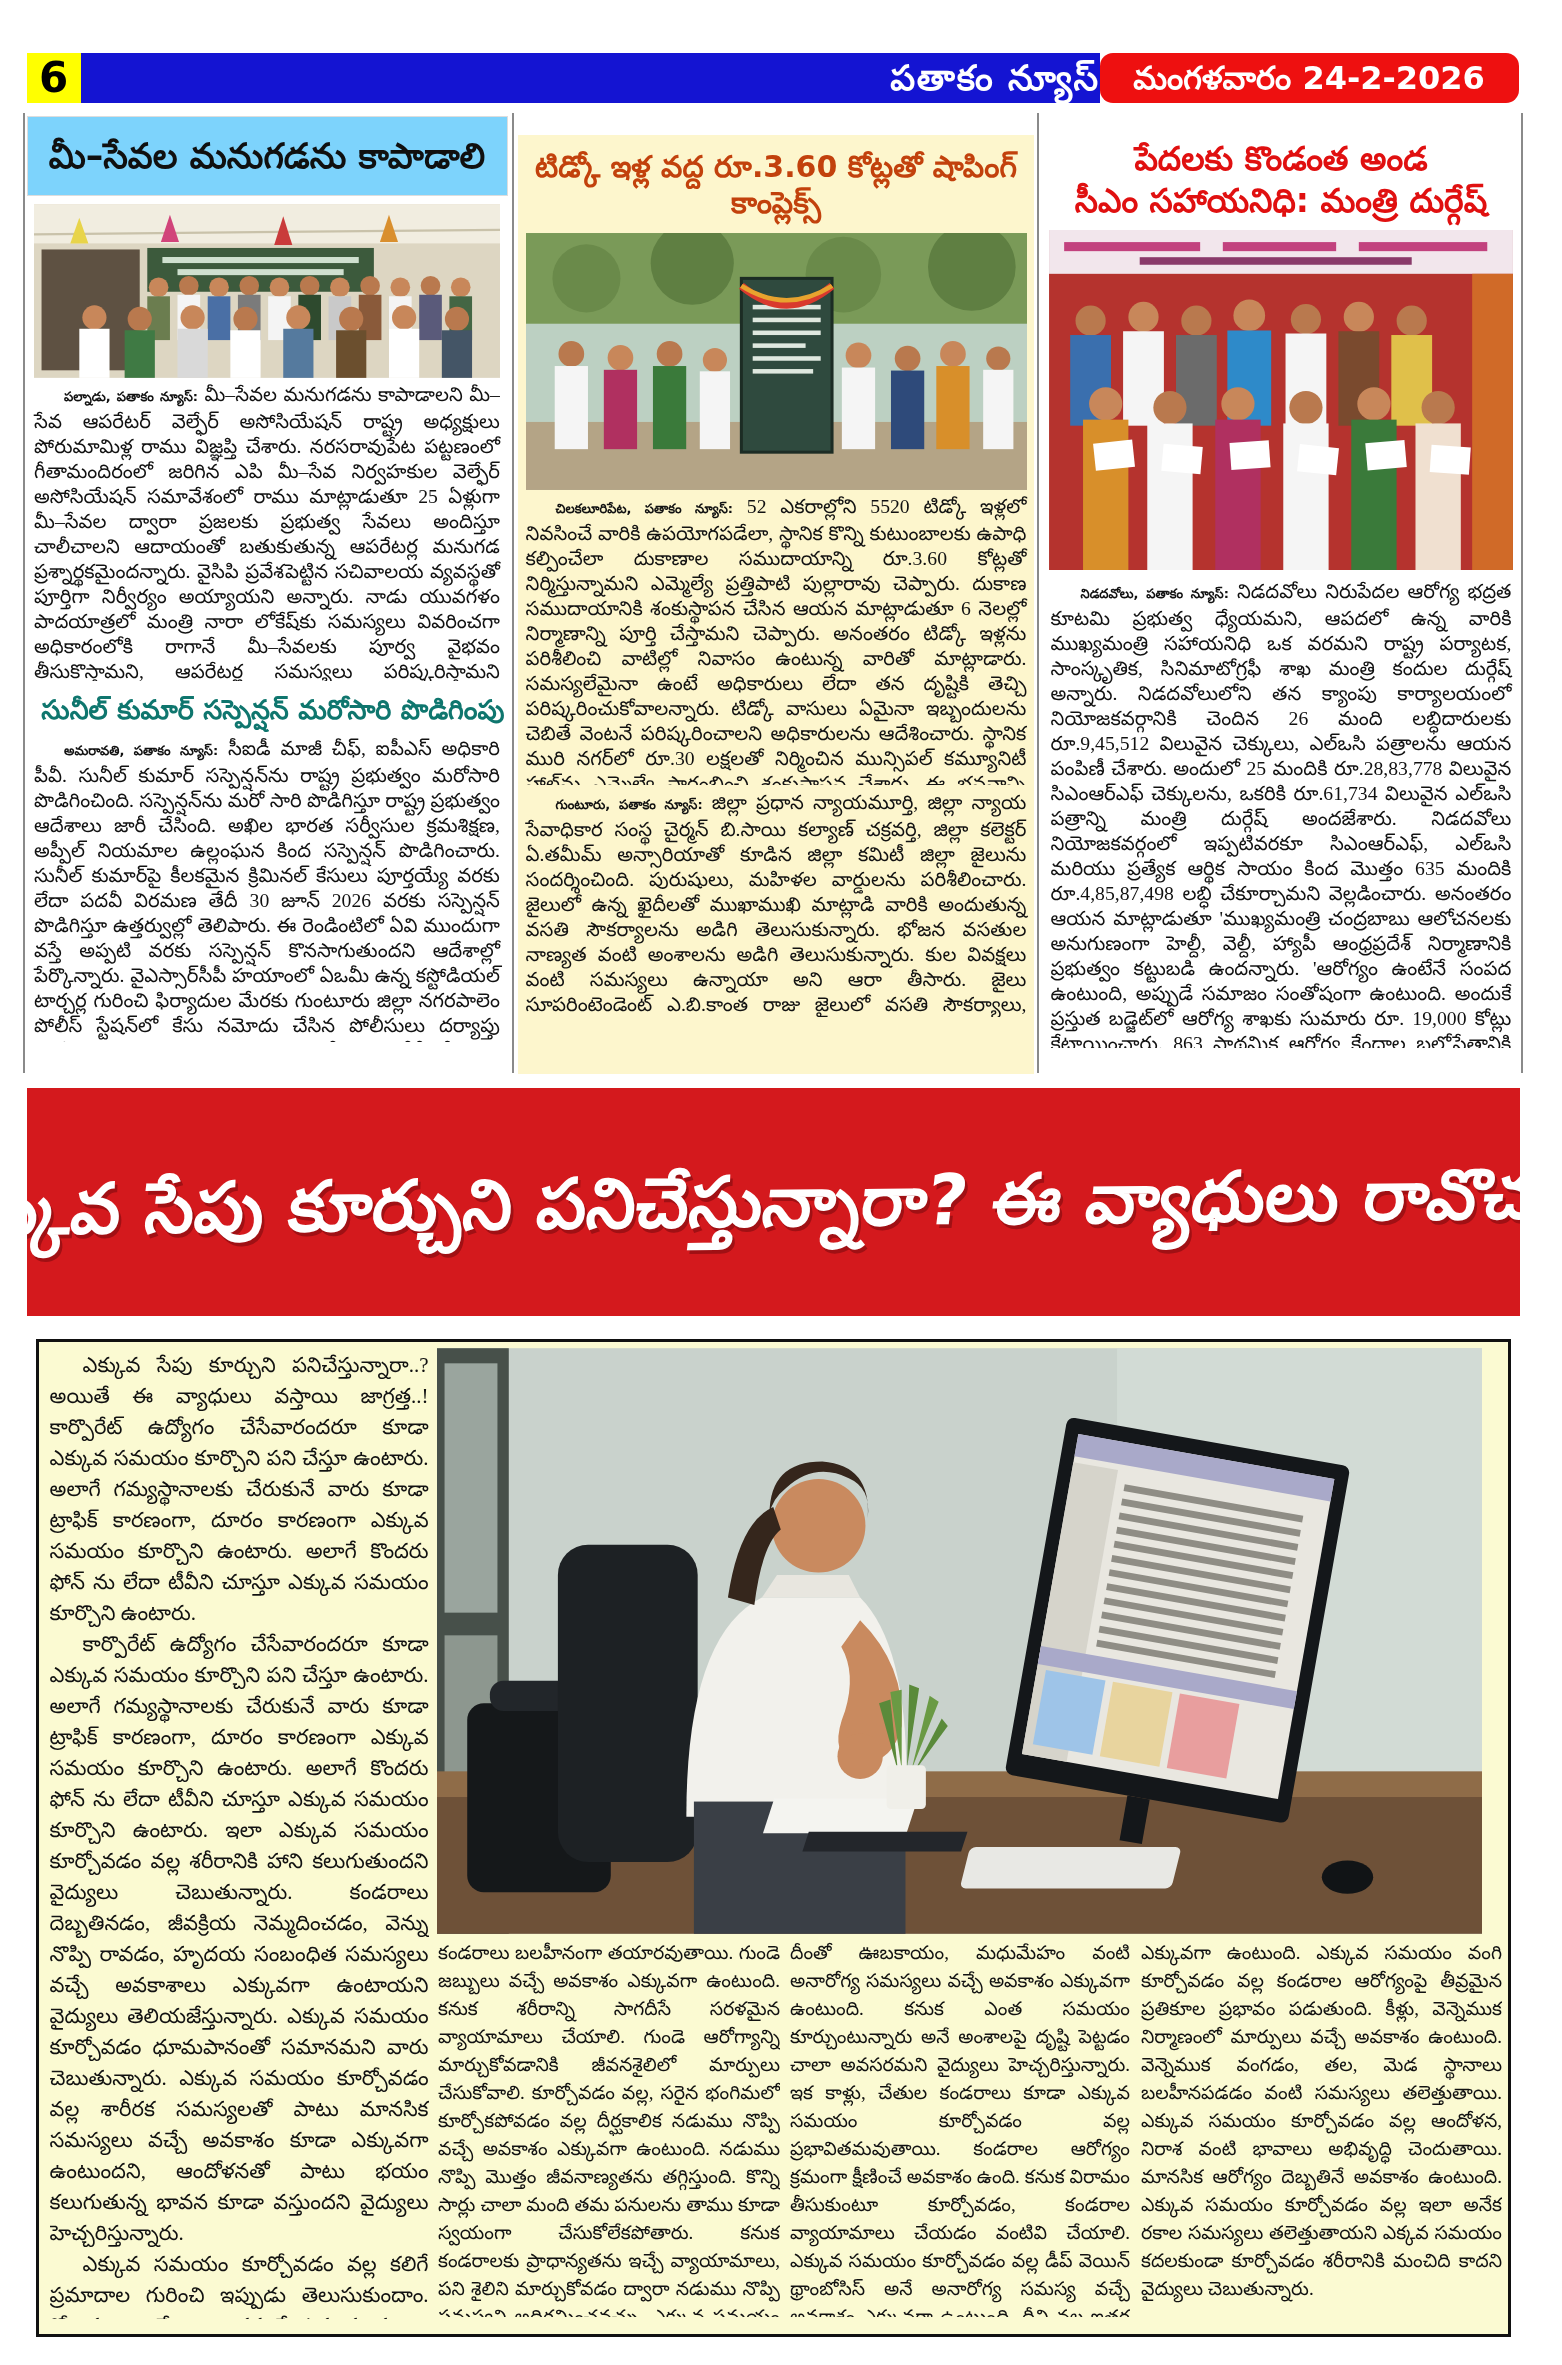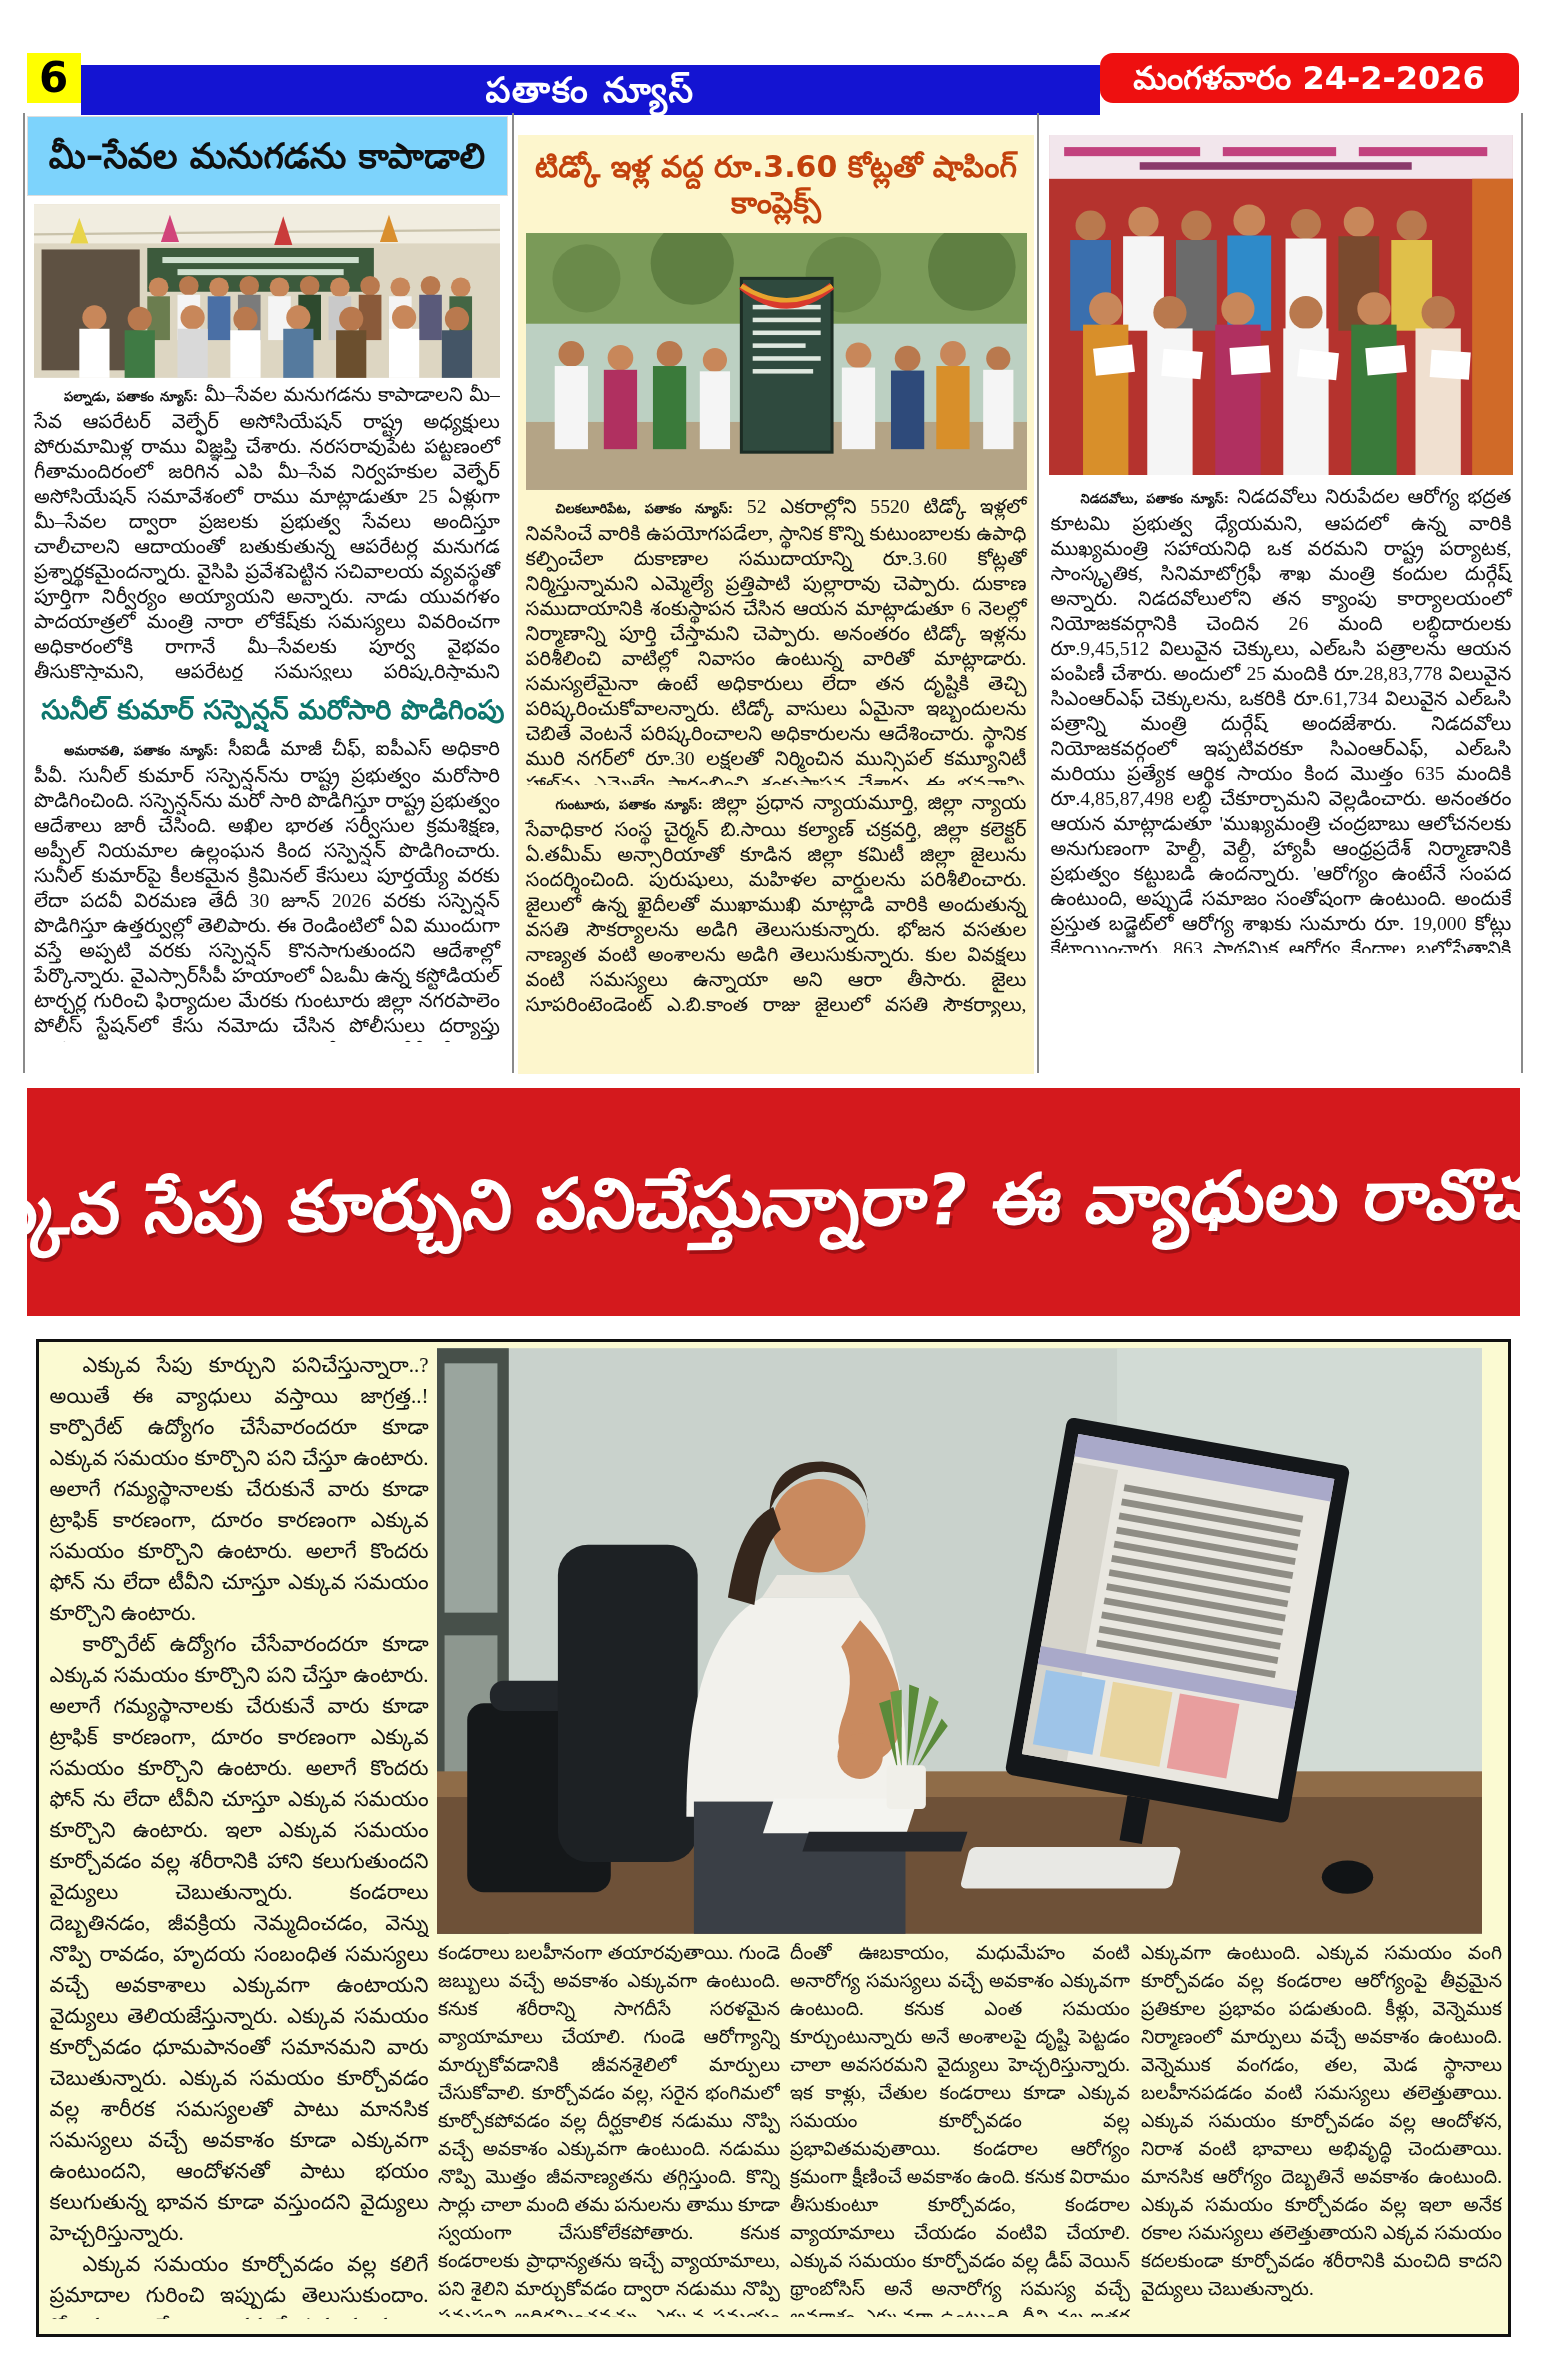--- a/index.html
+++ b/index.html
@@ -2,22 +2,22 @@
 <html style="font-size:12px"><head>
 <meta charset="utf-8">
 <style>
   html,body{margin:0;padding:0;background:#ffffff;}
   #page{position:relative;width:1562px;height:2366px;background:#ffffff;overflow:hidden;
         font-family:"Liberation Serif","DejaVu Serif",serif;color:#111;}
   
   #hdr{position:absolute;left:26.5px;top:53px;width:1493px;height:50px;}
   #hdr .pagenum{position:absolute;left:0;top:0;width:54px;height:50px;background:#ffff00;
       color:#000;font:bold 42px/50px "DejaVu Sans",sans-serif;text-align:center;}
-  #hdr .mast{position:absolute;left:54px;top:12px;width:1019px;height:50px;background:#1414d2;
-      color:#fff;font:bold 35px/50px "DejaVu Sans",sans-serif;text-align:center;letter-spacing:1.5px;}
+  #hdr .mast{position:absolute;left:54px;top:0;width:1019px;height:50px;background:#1414d2;
+      color:#fff;font:bold 35px/50px "DejaVu Sans",sans-serif;text-align:right;letter-spacing:1.5px;}
   #hdr .dateb{position:absolute;left:1073px;top:0;width:419px;height:50px;background:#ee1010;
       color:#fff;font:bold 32px/50px "DejaVu Sans",sans-serif;text-align:center;border-radius:13px;}
   
   .rule{position:absolute;top:113px;height:960px;width:1.5px;background:#8a8a8a;}
   #col1{position:absolute;left:26.5px;top:113px;width:481px;height:960px;overflow:hidden;}
   #col2{position:absolute;left:518px;top:135px;width:516px;height:939px;overflow:hidden;
         background:#fdf6cd;}
   #col3{position:absolute;left:1043px;top:135px;width:476px;height:939px;overflow:hidden;}
   .hl-box1{background:#7dd3fc;border:0.8px solid #ddd;margin:3px 0 7.6px 0;padding:19.7px 6px;
         text-align:center;font:bold 35px/39px "DejaVu Sans",sans-serif;color:#101010;}
@@ -177,20 +177,24 @@
       <div class="para"><b>చిలకలూరిపేట, పతాకం న్యూస్:</b>
         <span>52 ఎకరాల్లోని 5520 టిడ్కో ఇళ్లలో నివసించే వారికి ఉపయోగపడేలా, స్థానిక కొన్ని కుటుంబాలకు ఉపాధి కల్పించేలా దుకాణాల సముదాయాన్ని రూ.3.60 కోట్లతో నిర్మిస్తున్నామని ఎమ్మెల్యే ప్రత్తిపాటి పుల్లారావు చెప్పారు. దుకాణ సముదాయానికి శంకుస్థాపన చేసిన ఆయన మాట్లాడుతూ 6 నెలల్లో నిర్మాణాన్ని పూర్తి చేస్తామని చెప్పారు. అనంతరం టిడ్కో ఇళ్లను పరిశీలించి వాటిల్లో నివాసం ఉంటున్న వారితో మాట్లాడారు. సమస్యలేమైనా ఉంటే అధికారులు లేదా తన దృష్టికి తెచ్చి పరిష్కరించుకోవాలన్నారు. టిడ్కో వాసులు ఏమైనా ఇబ్బందులను చెబితే వెంటనే పరిష్కరించాలని అధికారులను ఆదేశించారు. స్థానిక మురి నగర్‌లో రూ.30 లక్షలతో నిర్మించిన మున్సిపల్ కమ్యూనిటీ హాల్‌ను ఎమ్మెల్యే ప్రారంభించి శంకుస్థాపన చేశారు. ఈ భవనాన్ని భవిష్యత్‌లో మరింత అభివృద్ధి చేస్తామన్నారు. ఆయా కార్యక్రమాల్లో టిడిసి సమన్వయకర్త ఎన్.సదాశివరావు, జనసేన ఇన్‌చార్జ్ బి.రాజాశేఖర్, యార్డ్ చైర్మన్ షేక్ కరుములు, మున్సిపల్ చైర్మన్ షేక్ రహీం, కమిషనర్ శ్రీహరి, మండల అధ్యక్షులు జె.మధర్ మోహన్, పట్టణ అధ్యక్షులు పచన్ సుబర్, ప్రధాన కార్యదర్శి ఓబుల్, మార్కెట్ యార్డ్ వైస్ చైర్మన్ పి.కోటేశ్వరరావు, కౌన్సిలర్ జె.సుబాష్, వీరేంగ్ మోహల్, బి.శివమ్మ, నాయకులు బి.జీవనరావు, జి.రమేష్, మున్సిపల్ డిప్యూటీ ఛైర్మన్ అబ్దుల్ రహీమ్ పాల్గొన్నారు.</span></div>
     </div>
     <div class="body" style="height:227px">
       <div class="para"><b>గుంటూరు, పతాకం న్యూస్:</b>
         <span>జిల్లా ప్రధాన న్యాయమూర్తి, జిల్లా న్యాయ సేవాధికార సంస్థ చైర్మన్ బి.సాయి కల్యాణ్ చక్రవర్తి, జిల్లా కలెక్టర్ ఏ.తమీమ్ అన్సారియాతో కూడిన జిల్లా కమిటీ జిల్లా జైలును సందర్శించింది. పురుషులు, మహిళల వార్డులను పరిశీలించారు. జైలులో ఉన్న ఖైదీలతో ముఖాముఖి మాట్లాడి వారికి అందుతున్న వసతి సౌకర్యాలను అడిగి తెలుసుకున్నారు. భోజన వసతుల నాణ్యత వంటి అంశాలను అడిగి తెలుసుకున్నారు. కుల వివక్షలు వంటి సమస్యలు ఉన్నాయా అని ఆరా తీసారు. జైలు సూపరింటెండెంట్ ఎ.బి.కాంత రాజు జైలులో వసతి సౌకర్యాలు, నిర్వహించే కార్యక్రమాలను వివరించారు. కార్యక్రమంలో ఆర్‌డిఒ కె.శ్రీనివాస రావు, అదనపు ఎస్పీ జి.వి.రమణమూర్తి, డి.ఎస్పీ అరవింద్, జిల్లా వైద్య ఆరోగ్య శాఖ అధికారి కె విజయ లక్ష్మి, వ్యవసాయ శాఖ జాయింట్ డైరెక్టర్ తదితరులు పాల్గొన్నారు.</span></div>
     </div>
   </section>
 
   <section id="col3">
+    <div class="hl-box3">
+      <div>పేదలకు కొండంత అండ</div>
+      <div>సీఎం సహాయనిధి: మంత్రి దుర్గేష్</div>
+    </div>
     <svg class="ph" width="464" height="340" viewBox="0 0 614 450">
       <rect width="614" height="450" fill="#b5332e"></rect>
       <rect width="614" height="58" fill="#f2e6ec"></rect>
       <rect x="20" y="16" width="180" height="12" fill="#c2427e"></rect>
         <rect x="230" y="16" width="150" height="12" fill="#c2427e"></rect>
       <rect x="410" y="16" width="170" height="12" fill="#c2427e"></rect>
         <rect x="120" y="36" width="360" height="10" fill="#8a3a6a"></rect>
       <rect x="560" y="58" width="54" height="392" fill="#d06a28"></rect>
       <g>
         <circle cx="55" cy="120" r="20" fill="#b9794e"></circle>

